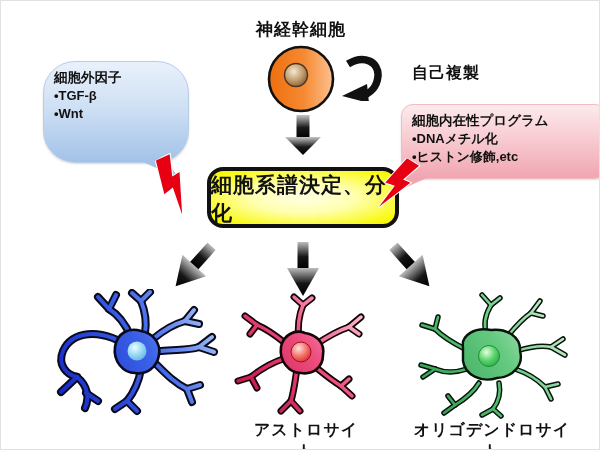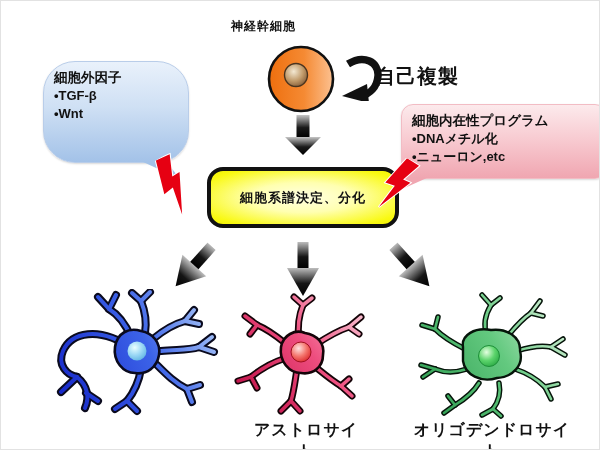--- a/index.html
+++ b/index.html
@@ -2,37 +2,37 @@
 <html><head>
 <meta charset="utf-8">
 <style>
   html,body{margin:0;padding:0;background:#fff;}
   #slide{
     position:relative;width:600px;height:450px;background:#fff;
     border:1px solid #e2e2e2;box-sizing:border-box;overflow:hidden;
     font-family:"Liberation Sans","DejaVu Sans",sans-serif;color:#111;
   }
   .abs{position:absolute;}
-  .title{font-size:12px;font-weight:bold;letter-spacing:1px;}
+  .title{font-size:17px;font-weight:bold;letter-spacing:1px;text-align:center;}
   .label{font-size:16px;font-weight:bold;letter-spacing:1px;text-align:center;}
   .callout{border-radius:12px;box-sizing:border-box;padding:7px 10px 6px 10px;
            box-shadow:0 1px 2px rgba(0,0,0,0.15);}
   .callout.blue{background:linear-gradient(180deg,#e9f1fb 0%,#cfe0f4 45%,#a3c2e8 100%);
                 border:1px solid #b9cde9;}
   .callout.pink{background:linear-gradient(180deg,#fceaec 0%,#f8ccd2 45%,#f0a6b1 100%);
                 border:1px solid #f2bcc4;}
   .callout .c-title{font-size:13.5px;font-weight:bold;line-height:1.3;}
   .callout .c-item{font-size:13px;font-weight:bold;line-height:1.42;}
   .decision{
     border:4px solid #111;border-radius:16px;box-sizing:border-box;
     background:radial-gradient(ellipse at 50% 50%,#ffffe4 0%,#ffffb0 40%,#f9f913 85%,#f2f200 100%);
-    display:flex;align-items:center;justify-content:center;
-    font-size:13px;font-weight:bold;letter-spacing:1px;
+    display:flex;align-items:flex-start;justify-content:center;
+    font-size:21px;font-weight:bold;letter-spacing:1px;
   }
-  .selfrenew{font-size:20px;font-weight:bold;letter-spacing:1px;}
+  .selfrenew{font-size:16px;font-weight:bold;letter-spacing:1px;padding-left:37px;}
   svg{display:block;}
 </style>
 </head>
 <body>
 
 <div id="slide">
 
   <div class="abs title" style="left:230px;top:17px;width:140px;">神経幹細胞</div>
 
   <svg class="abs" style="left:264px;top:43px;" width="72" height="70" viewBox="0 0 72 70">
@@ -76,21 +76,21 @@
     <div class="c-item">•TGF-β</div>
     <div class="c-item">•Wnt</div>
   </div>
   <svg class="abs" style="left:132px;top:160px;" width="48" height="19" viewBox="0 0 48 19">
     <polygon points="8,0 33,0 47,18" fill="#a3c2e8"></polygon>
   </svg>
 
   <div class="abs callout pink" style="left:400px;top:103px;width:206px;height:75px;">
     <div class="c-title">細胞内在性プログラム</div>
     <div class="c-item">•DNAメチル化</div>
-    <div class="c-item">•ニューロン,etc</div>
+    <div class="c-item">•ヒストン修飾,etc</div>
   </div>
   <svg class="abs" style="left:388px;top:176px;" width="46" height="19" viewBox="0 0 46 19">
     <polygon points="14,0 40,0 0,18" fill="#f0a6b1"></polygon>
   </svg>
 
   <div class="abs decision" style="left:206px;top:166px;width:192px;height:61px;">
     <span>細胞系譜決定、分化</span>
   </div>
 
   <svg class="abs" style="left:148px;top:153px;transform:rotate(-32deg);" width="52" height="62" viewBox="0 0 30 58">

